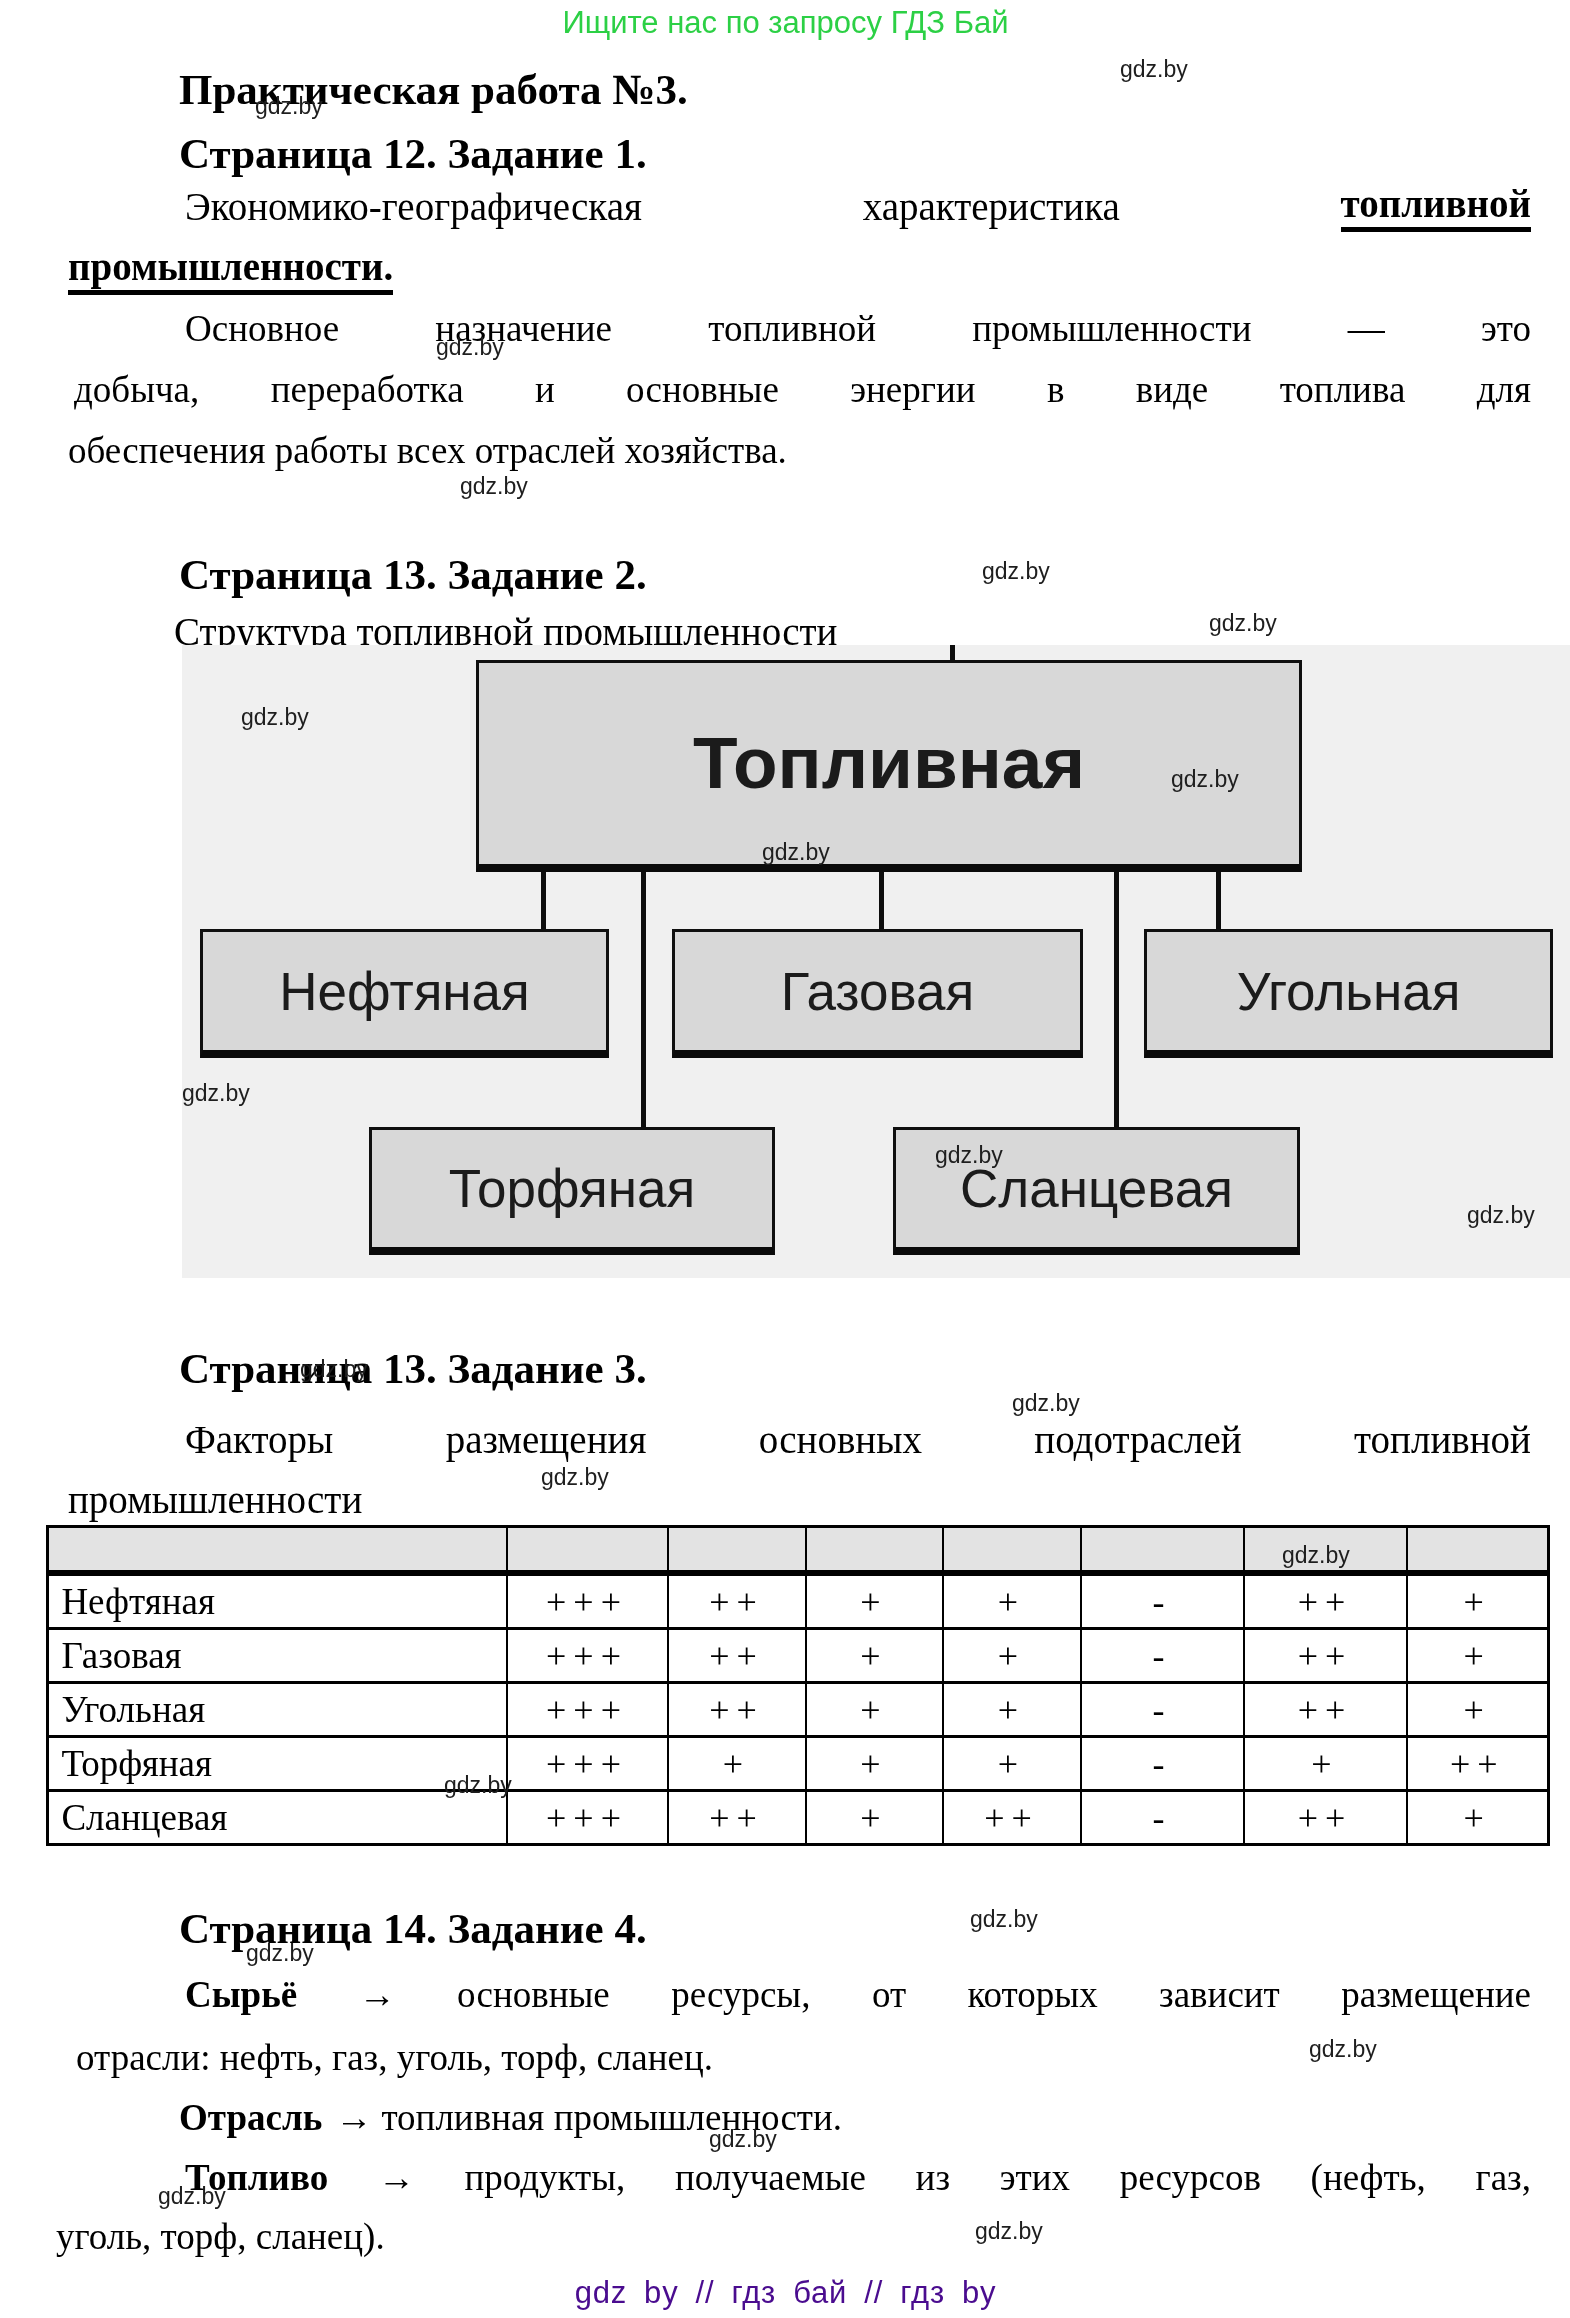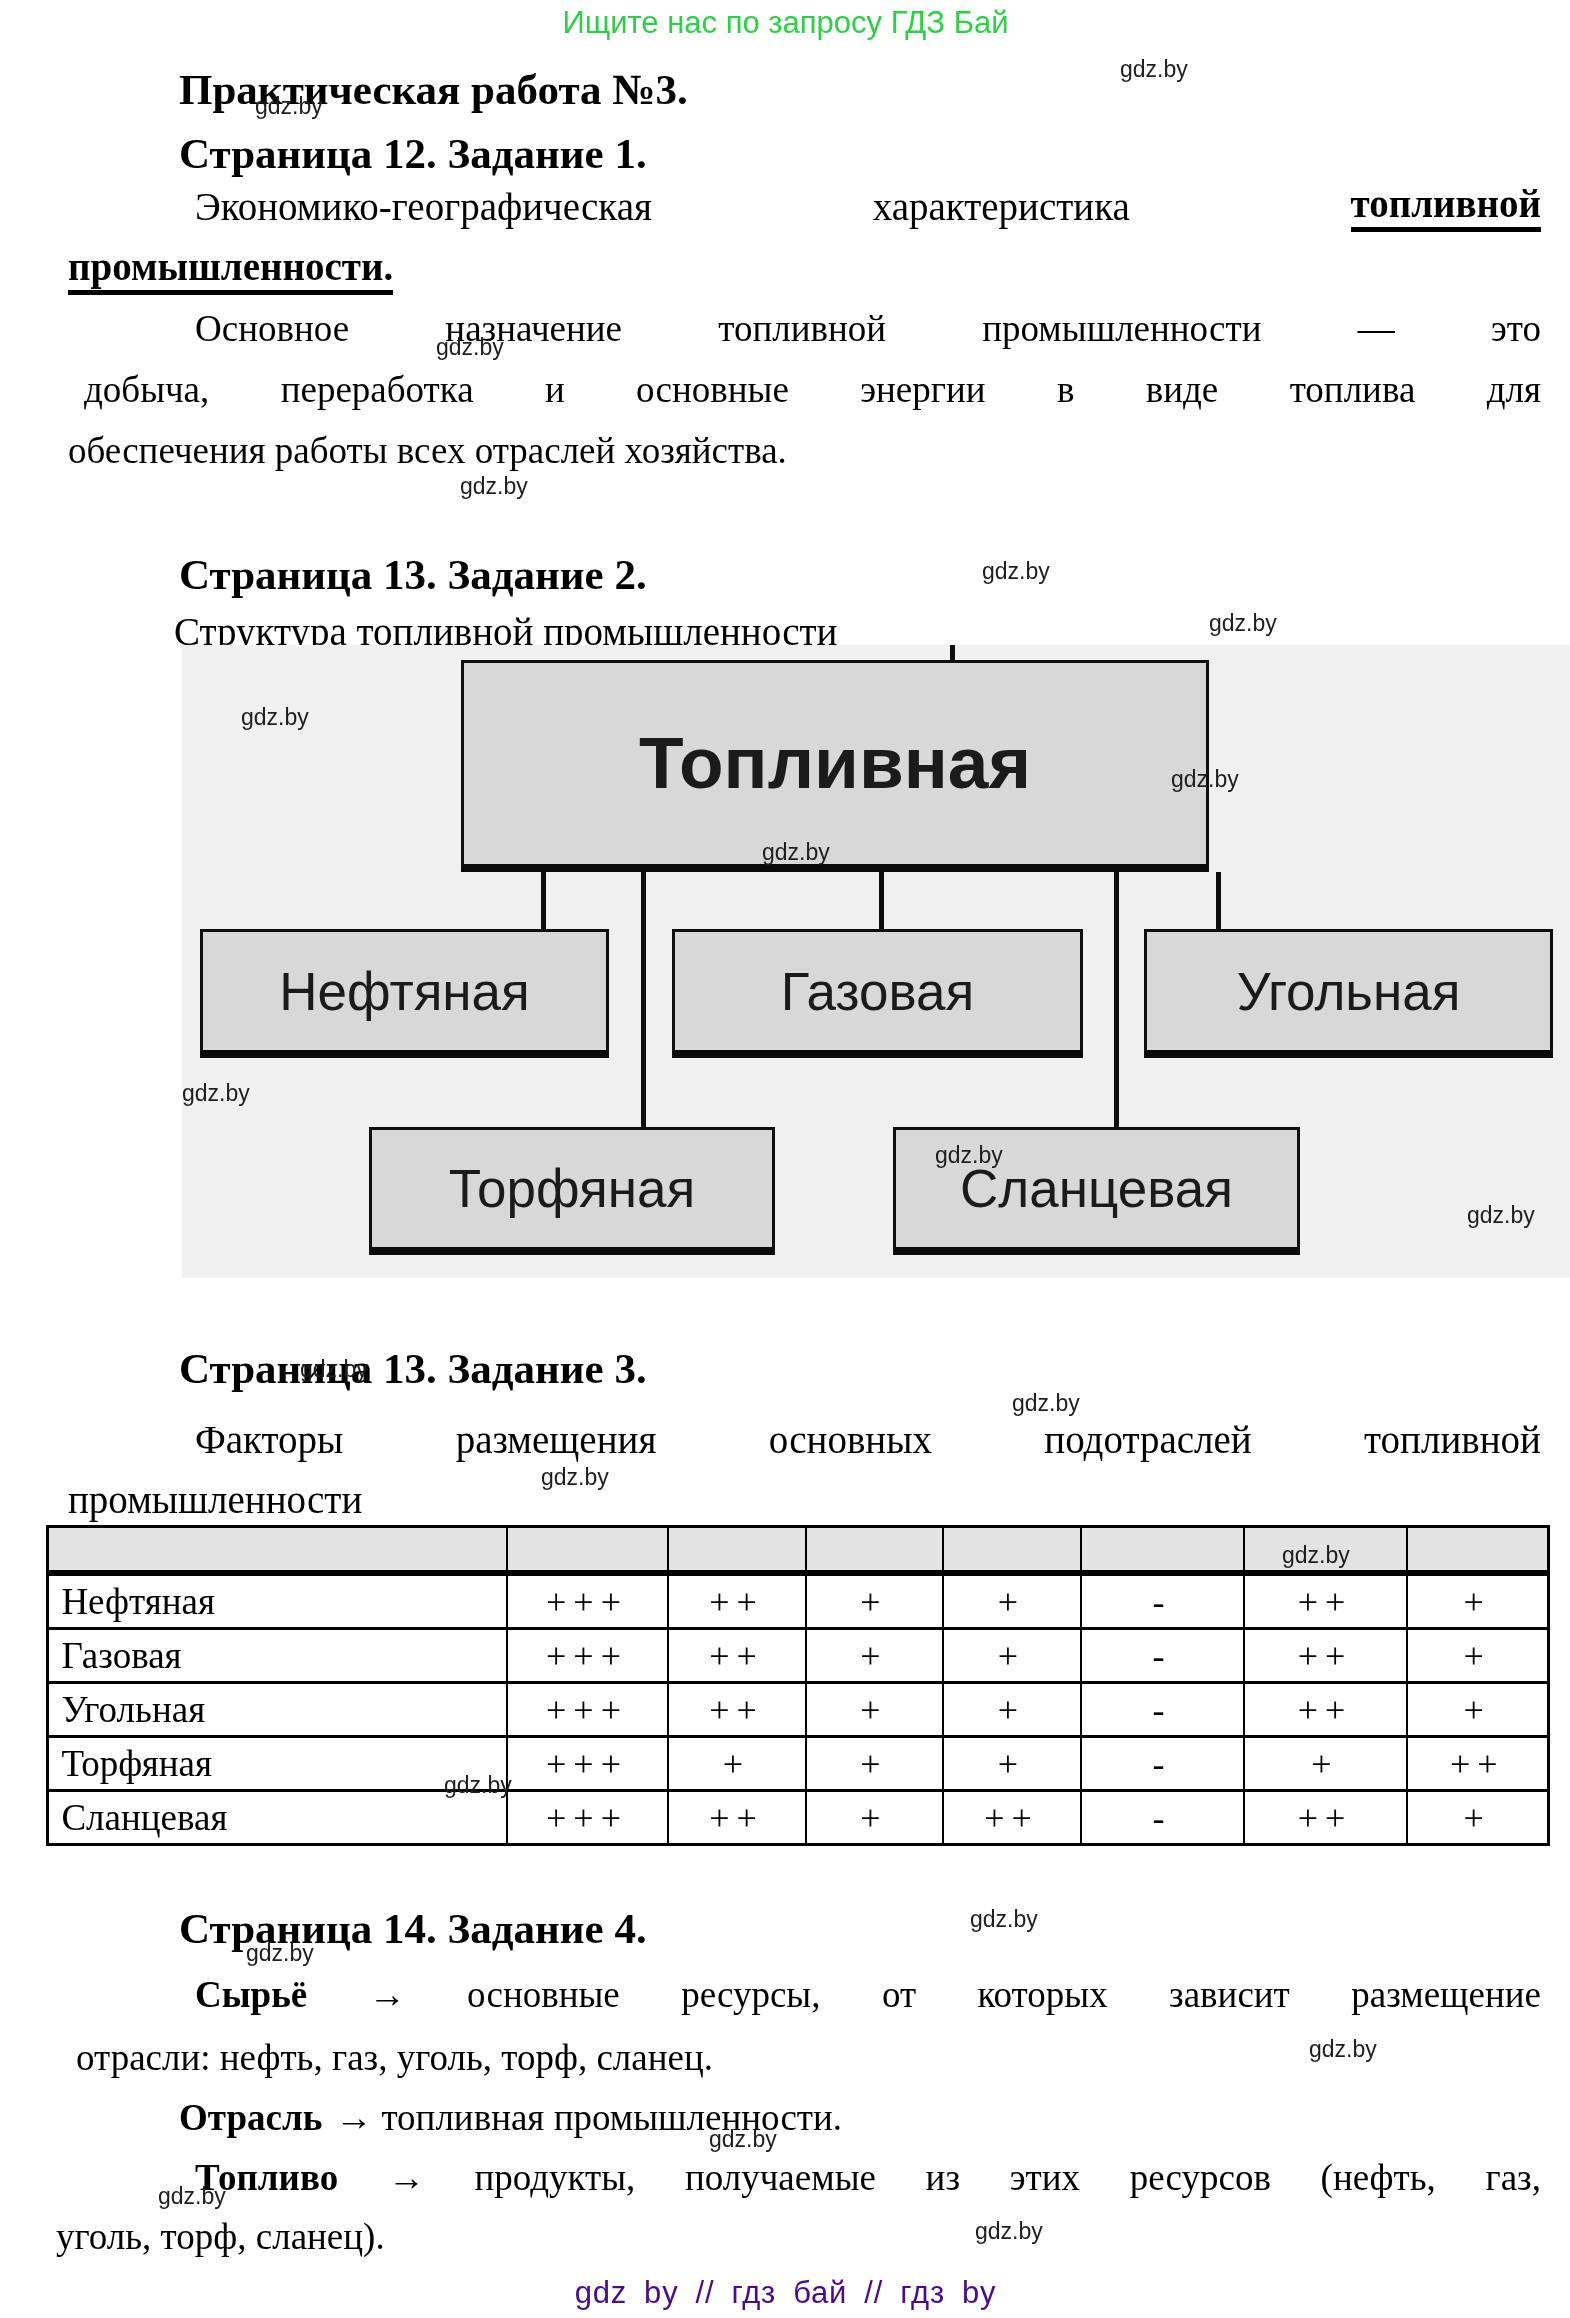--- a/index.html
+++ b/index.html
@@ -6,21 +6,21 @@
   body{
     width:1571px;height:2319px;position:relative;background:#ffffff;overflow:hidden;
     font-family:"Liberation Serif","DejaVu Serif",serif;color:#000;
   }
   .abs{position:absolute;}
   .promo{top:4.6px;left:0;right:0;text-align:center;font-size:31px;font-weight:500;
     font-family:"Liberation Sans","DejaVu Sans",sans-serif;}
   .heading{font-weight:bold;font-size:43px;line-height:1.1;white-space:nowrap;}
   .bodyline{font-size:37px;line-height:1.2;white-space:nowrap;}
   .titleline{font-size:39px;line-height:1.2;white-space:nowrap;}
-  .jline{left:84px;width:1457px;display:flex;justify-content:space-between;
+  .jline{left:74px;width:1457px;display:flex;justify-content:space-between;
     box-sizing:border-box;white-space:nowrap;}
   .f50{font-size:39px;line-height:1.2;}
   .f48{font-size:37px;line-height:1.2;}
   .indent{padding-left:111px;}
   .b{font-weight:bold;}
   .ul{border-bottom:5.4px solid #000;padding-bottom:2.3px;display:inline-block;line-height:1.05;}
   .rest{margin-left:0.35em;}
   .wm{position:absolute;font-family:"Liberation Sans","DejaVu Sans",sans-serif;
     font-size:23px;color:#1e1e1e;white-space:nowrap;}
   
@@ -79,21 +79,21 @@
   <span>топлива</span>
   <span>для</span>
 </div>
 <div class="abs bodyline" style="left:68px;top:429px;">обеспечения работы всех отраслей хозяйства.</div>
 
 <div class="abs heading" style="left:179px;top:551px;">Страница 13. Задание 2.</div>
 <div class="abs titleline" style="left:174px;top:609px;">Структура топливной промышленности</div>
 
 <div class="abs diagram">
   <div class="dline" style="left:768px;top:0;height:14.7px;"></div>
-  <div class="dbox droot" style="left:279px;top:14.7px;width:748px;height:212px;">
+  <div class="dbox droot" style="left:294px;top:14.7px;width:826px;height:212px;">
     <div>
       <div>Топливная</div>
     </div>
   </div>
   <div class="dline" style="left:359px;top:227px;height:57px;"></div>
   <div class="dline" style="left:459px;top:227px;height:255px;"></div>
   <div class="dline" style="left:697px;top:227px;height:57px;"></div>
   <div class="dline" style="left:932px;top:227px;height:255px;"></div>
   <div class="dline" style="left:1034px;top:227px;height:57px;"></div>
 

